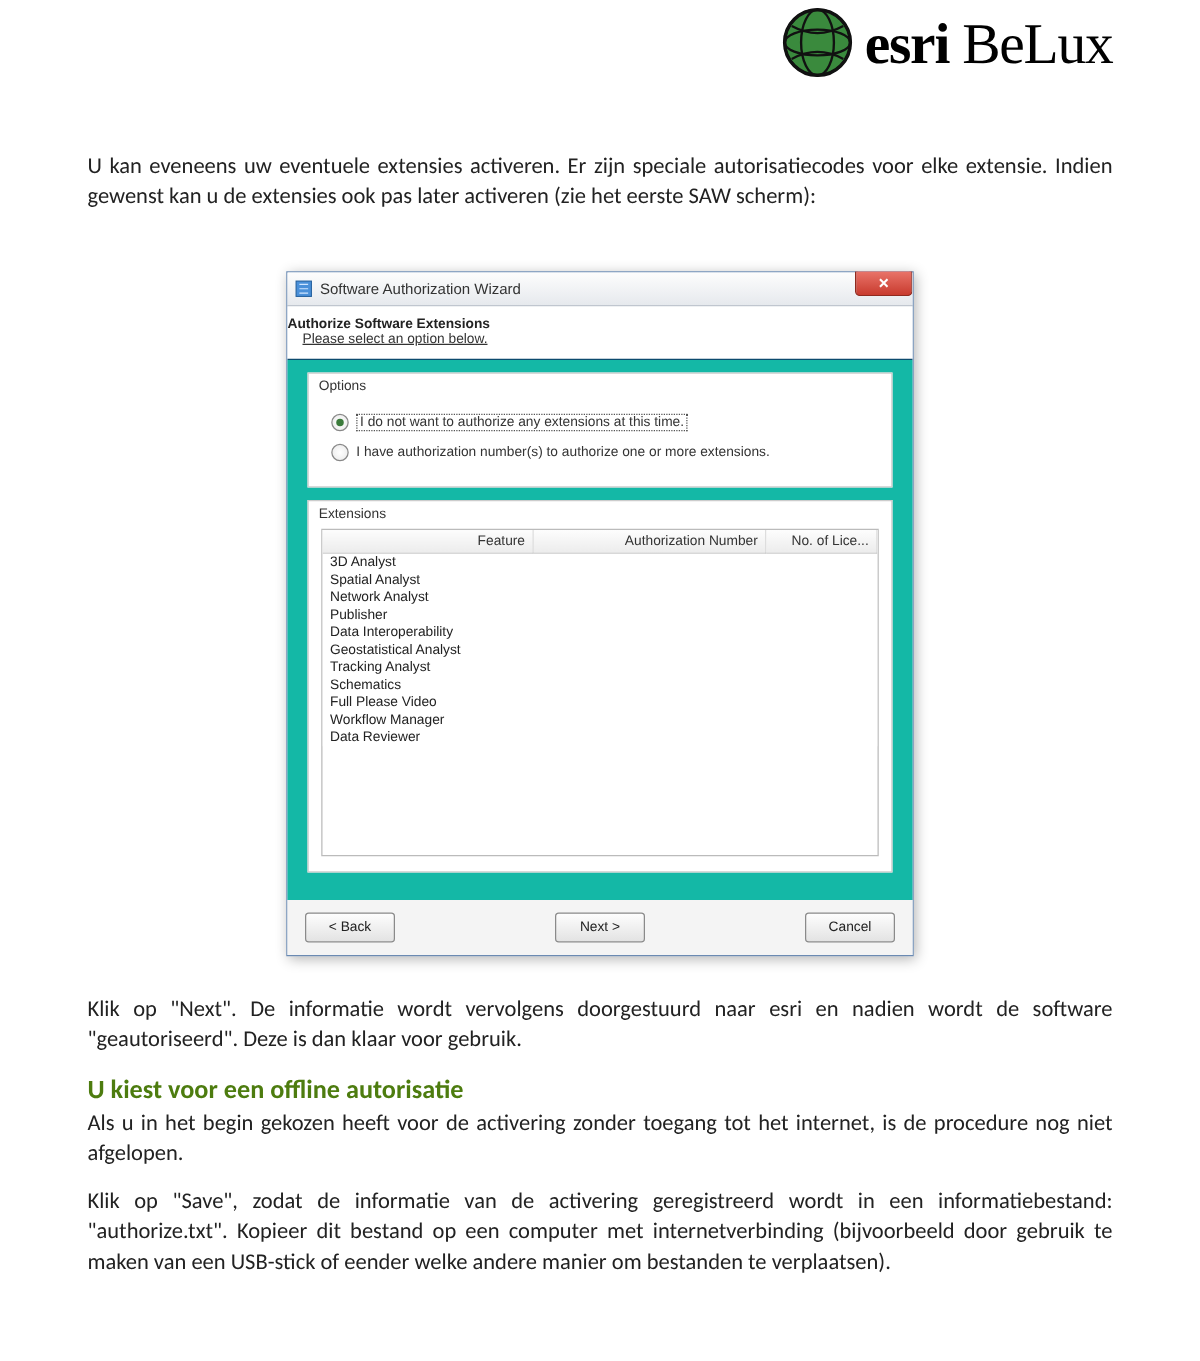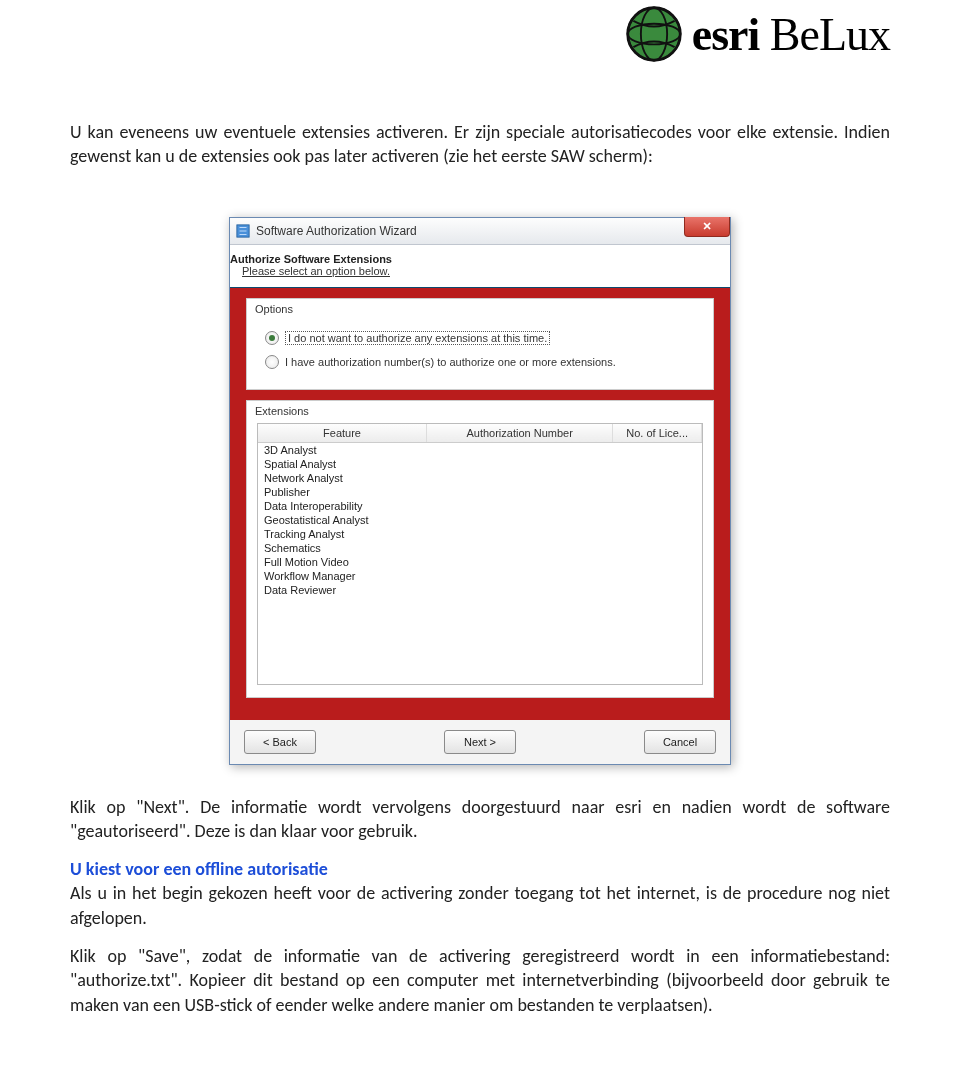--- a/index.html
+++ b/index.html
@@ -99,21 +99,21 @@
     font-size: 11px;
   }
   .wiz-header-sub {
     font-size: 11px;
     margin-left: 12px;
     color: #333;
     text-decoration: underline;
   }
   .wiz-body {
     padding: 10px 16px 12px 16px;
-    background: #b91c1c;
+    background: #14b8a6;
   }
   .fieldset {
     border: 1px solid #ccc;
     background: #fff;
     margin-bottom: 10px;
   }
   .fieldset-legend {
     font-size: 11px;
     color: #333;
     padding: 4px 8px 2px 8px;
@@ -158,21 +158,21 @@
     font-size: 11px;
     background: #fff;
   }
   .ext-table-wrap {
     border: 1px solid #bbb;
     height: 260px;
     overflow: hidden;
     background: #fff;
   }
   .ext-table th {
-    text-align: center;
+    text-align: right;
     font-weight: normal;
     background: linear-gradient(#fdfdfd, #ececec);
     border-bottom: 1px solid #ccc;
     border-right: 1px solid #ddd;
     padding: 3px 6px;
     color: #333;
   }
   .ext-table td {
     padding: 1px 6px;
     color: #222;
@@ -197,23 +197,23 @@
     justify-content: center;
     color: #222;
   }
   .para {
     font-size: 18px;
     line-height: 1.35;
     margin: 14px 0;
     text-align: justify;
   }
   .section-title {
-    color: #1d4ed8;
+    color: #4d7c0f;
     font-weight: bold;
-    font-size: 18px;
+    font-size: 21px;
   }
 </style>
 </head>
 <body>
 
 <div class="page">
   <div class="logo">
     <svg class="logo-globe" viewBox="0 0 64 64">
       <circle cx="32" cy="32" r="28" fill="#3a8a3d" stroke="#111" stroke-width="3"></circle>
       <path d="M32 4a28 28 0 0 1 0 56a28 28 0 0 1 0-56" fill="none" stroke="#111" stroke-width="2"></path>
@@ -308,21 +308,21 @@
                       <td>Tracking Analyst</td>
                       <td></td>
                       <td></td>
                     </tr>
                   <tr>
                       <td>Schematics</td>
                       <td></td>
                       <td></td>
                     </tr>
                   <tr>
-                      <td>Full Motion Video</td>
+                      <td>Full Please Video</td>
                       <td></td>
                       <td></td>
                     </tr>
                   <tr>
                       <td>Workflow Manager</td>
                       <td></td>
                       <td></td>
                     </tr>
                   <tr>
                       <td>Data Reviewer</td>

